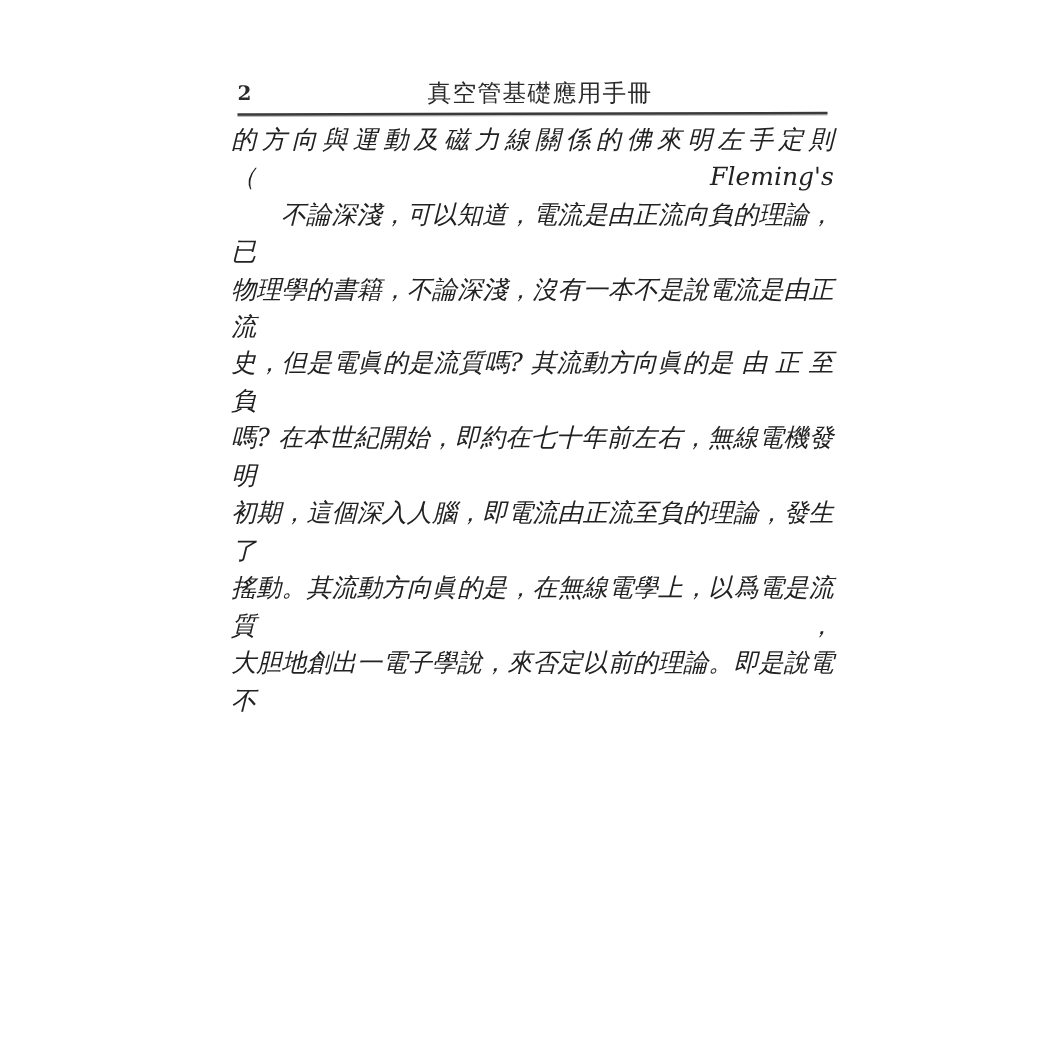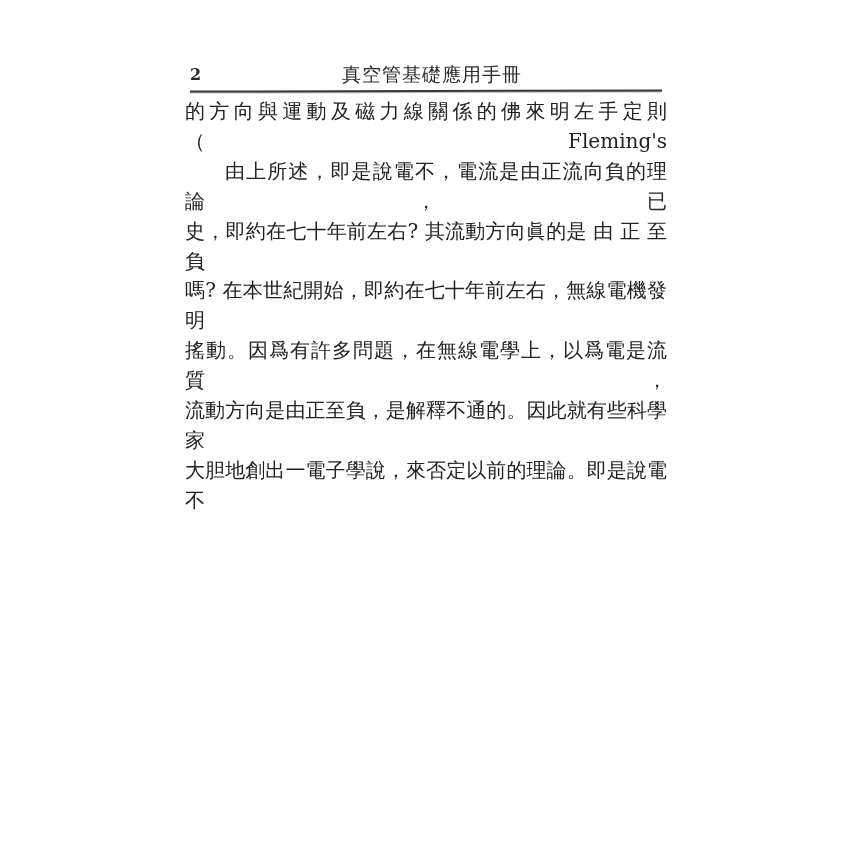--- a/index.html
+++ b/index.html
@@ -58,39 +58,41 @@
     left: 185px;
     width: 482px;
     font-size: 20px;
     line-height: 29.9px;
     color: #222222;
   }
   .line {
     text-align: justify;
     text-align-last: justify;
     white-space: normal;
+    font-style: italic;
   }
   .line.indent {
     text-indent: 2em;
   }
   .line.para-end {
     text-align-last: left;
   }
 </style>
 </head>
 <body>
 
 <div class="page">
   <div class="running-header">
     <span class="page-number">2</span>
     <span class="running-title">真空管基礎應用手冊</span>
   </div>
   <div class="header-rule"></div>
   <div class="body-text" id="body-text">
       <div class="line">的方向與運動及磁力線關係的佛來明左手定則（Fleming's</div>
-      <div class="line indent">由上所述，即是說電不，電流是由正流向負的理論，已</div>
-      <div class="line">史，即約在七十年前左右? 其流動方向眞的是 由 正 至 負</div>
+      <div class="line indent">不論深淺，可以知道，電流是由正流向負的理論，已</div>
+      <div class="line">物理學的書籍，不論深淺，沒有一本不是說電流是由正流</div>
+      <div class="line">史，但是電眞的是流質嗎? 其流動方向眞的是 由 正 至 負</div>
       <div class="line">嗎? 在本世紀開始，即約在七十年前左右，無線電機發明</div>
-      <div class="line">搖動。因爲有許多問題，在無線電學上，以爲電是流質，</div>
-      <div class="line">流動方向是由正至負，是解釋不通的。因此就有些科學家</div>
+      <div class="line">初期，這個深入人腦，即電流由正流至負的理論，發生了</div>
+      <div class="line">搖動。其流動方向眞的是，在無線電學上，以爲電是流質，</div>
       <div class="line">大胆地創出一電子學說，來否定以前的理論。即是說電不</div>
     </div>
 </div>
 
 </body></html>

